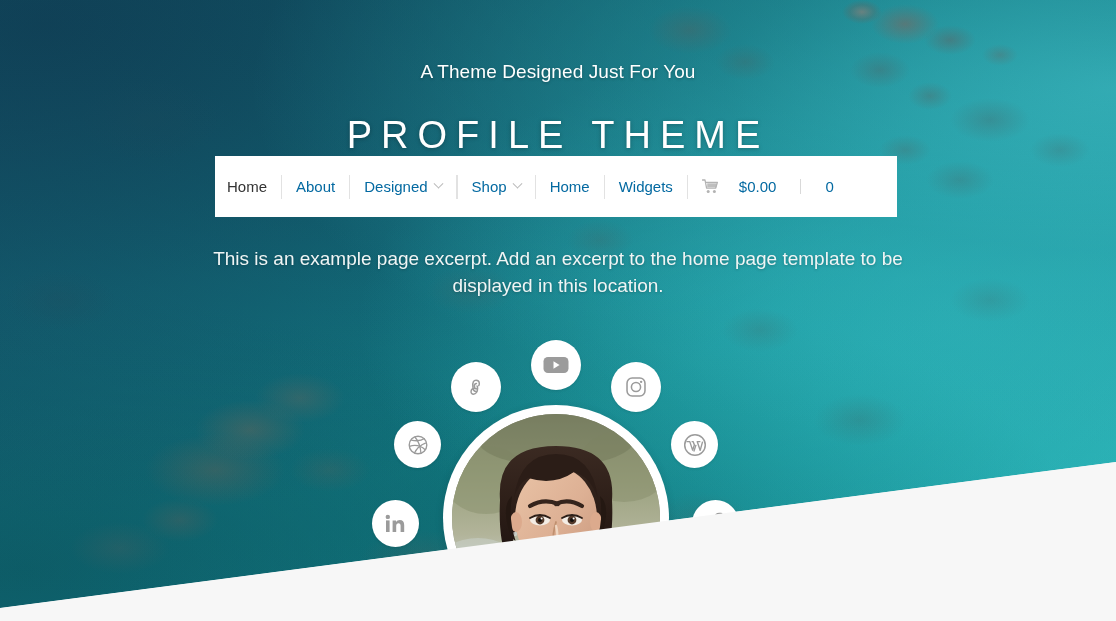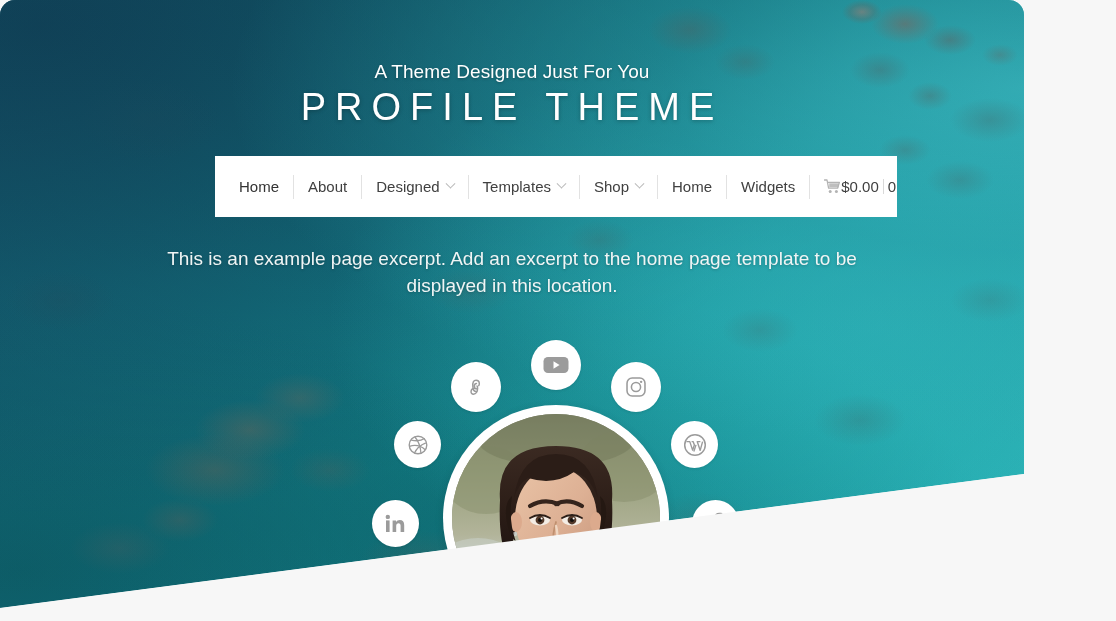--- a/index.html
+++ b/index.html
@@ -6,24 +6,23 @@
   * { margin:0; padding:0; box-sizing:border-box; }
   html, body {
     width:1116px; height:621px;
     overflow:hidden;
     font-family:"Liberation Sans", sans-serif;
     background:#f7f7f7;
   }
 
   #stage {
     position:relative;
-    width:1024px; height:621px;
+    width:1116px; height:621px;
     overflow:hidden;
     background:#f7f7f7;
-    border-radius:15px;
   }
 
   
   .hero {
     position:absolute; inset:0;
     overflow:hidden;
     -webkit-clip-path: polygon(0 0, 1116px 0, 1116px 462px, 0 608px);
     clip-path: polygon(0 0, 1116px 0, 1116px 462px, 0 608px);
   }
   .hero-base {
@@ -83,65 +82,65 @@
   }
   .tagline {
     font-size:19px;
     font-weight:400;
     letter-spacing:0.1px;
     line-height:1.3;
     color:#ffffff;
     text-shadow:0 1px 3px rgba(0,0,0,0.28);
   }
   .site-title {
-    margin-top:0;
+    margin-top:28px;
     font-size:38px;
     font-weight:400;
     letter-spacing:9px;
     line-height:1.2;
     color:#ffffff;
     text-shadow:0 1px 4px rgba(0,0,0,0.26);
   }
 
   
   .navbar {
     position:absolute;
     left:215px; top:156px;
     width:682px; height:61px;
     background:#ffffff;
     display:flex;
     align-items:center;
-    padding-left:24px;
+    padding-left:12px;
   }
   .nav-list { display:flex; align-items:center; height:100%; }
   .nav-item {
     display:flex; align-items:center;
     font-size:15px;
-    color:#404040;
+    color:#0369a1;
     padding:0 14px;
     height:26px;
     white-space:nowrap;
     cursor:pointer;
   }
   .nav-item:first-child { padding-left:0; }
   .nav-item.active { color:#333333; }
   .nav-sep {
     width:1px; height:24px;
     background:#e2e2e2;
     flex:0 0 1px;
   }
   .caret {
     display:inline-block;
     margin-left:7px;
     width:7px; height:7px;
     border-right:1.4px solid #b9b9b9;
     border-bottom:1.4px solid #b9b9b9;
     transform:rotate(45deg) translate(-2px,-2px);
   }
-  .cart-item { gap:0; }
+  .cart-item { gap:20px; }
   .cart-icon { display:inline-flex; align-items:center; }
   .cart-sep {
     display:inline-block;
     width:1px; height:15px;
     background:#d9d9d9;
     margin:0 4px;
     vertical-align:middle;
   }
 
   
@@ -221,24 +220,20 @@
         <div class="nav-sep"></div>
         <div class="nav-item">
           <span>About</span>
         </div>
         <div class="nav-sep"></div>
         <div class="nav-item">
           <span>Designed</span>
           <span class="caret"></span>
         </div>
         <div class="nav-sep"></div>
-        <div class="nav-item">
-          <span>Templates</span>
-          <span class="caret"></span>
-        </div>
         <div class="nav-sep"></div>
         <div class="nav-item">
           <span>Shop</span>
           <span class="caret"></span>
         </div>
         <div class="nav-sep"></div>
         <div class="nav-item">
           <span>Home</span>
         </div>
         <div class="nav-sep"></div>

